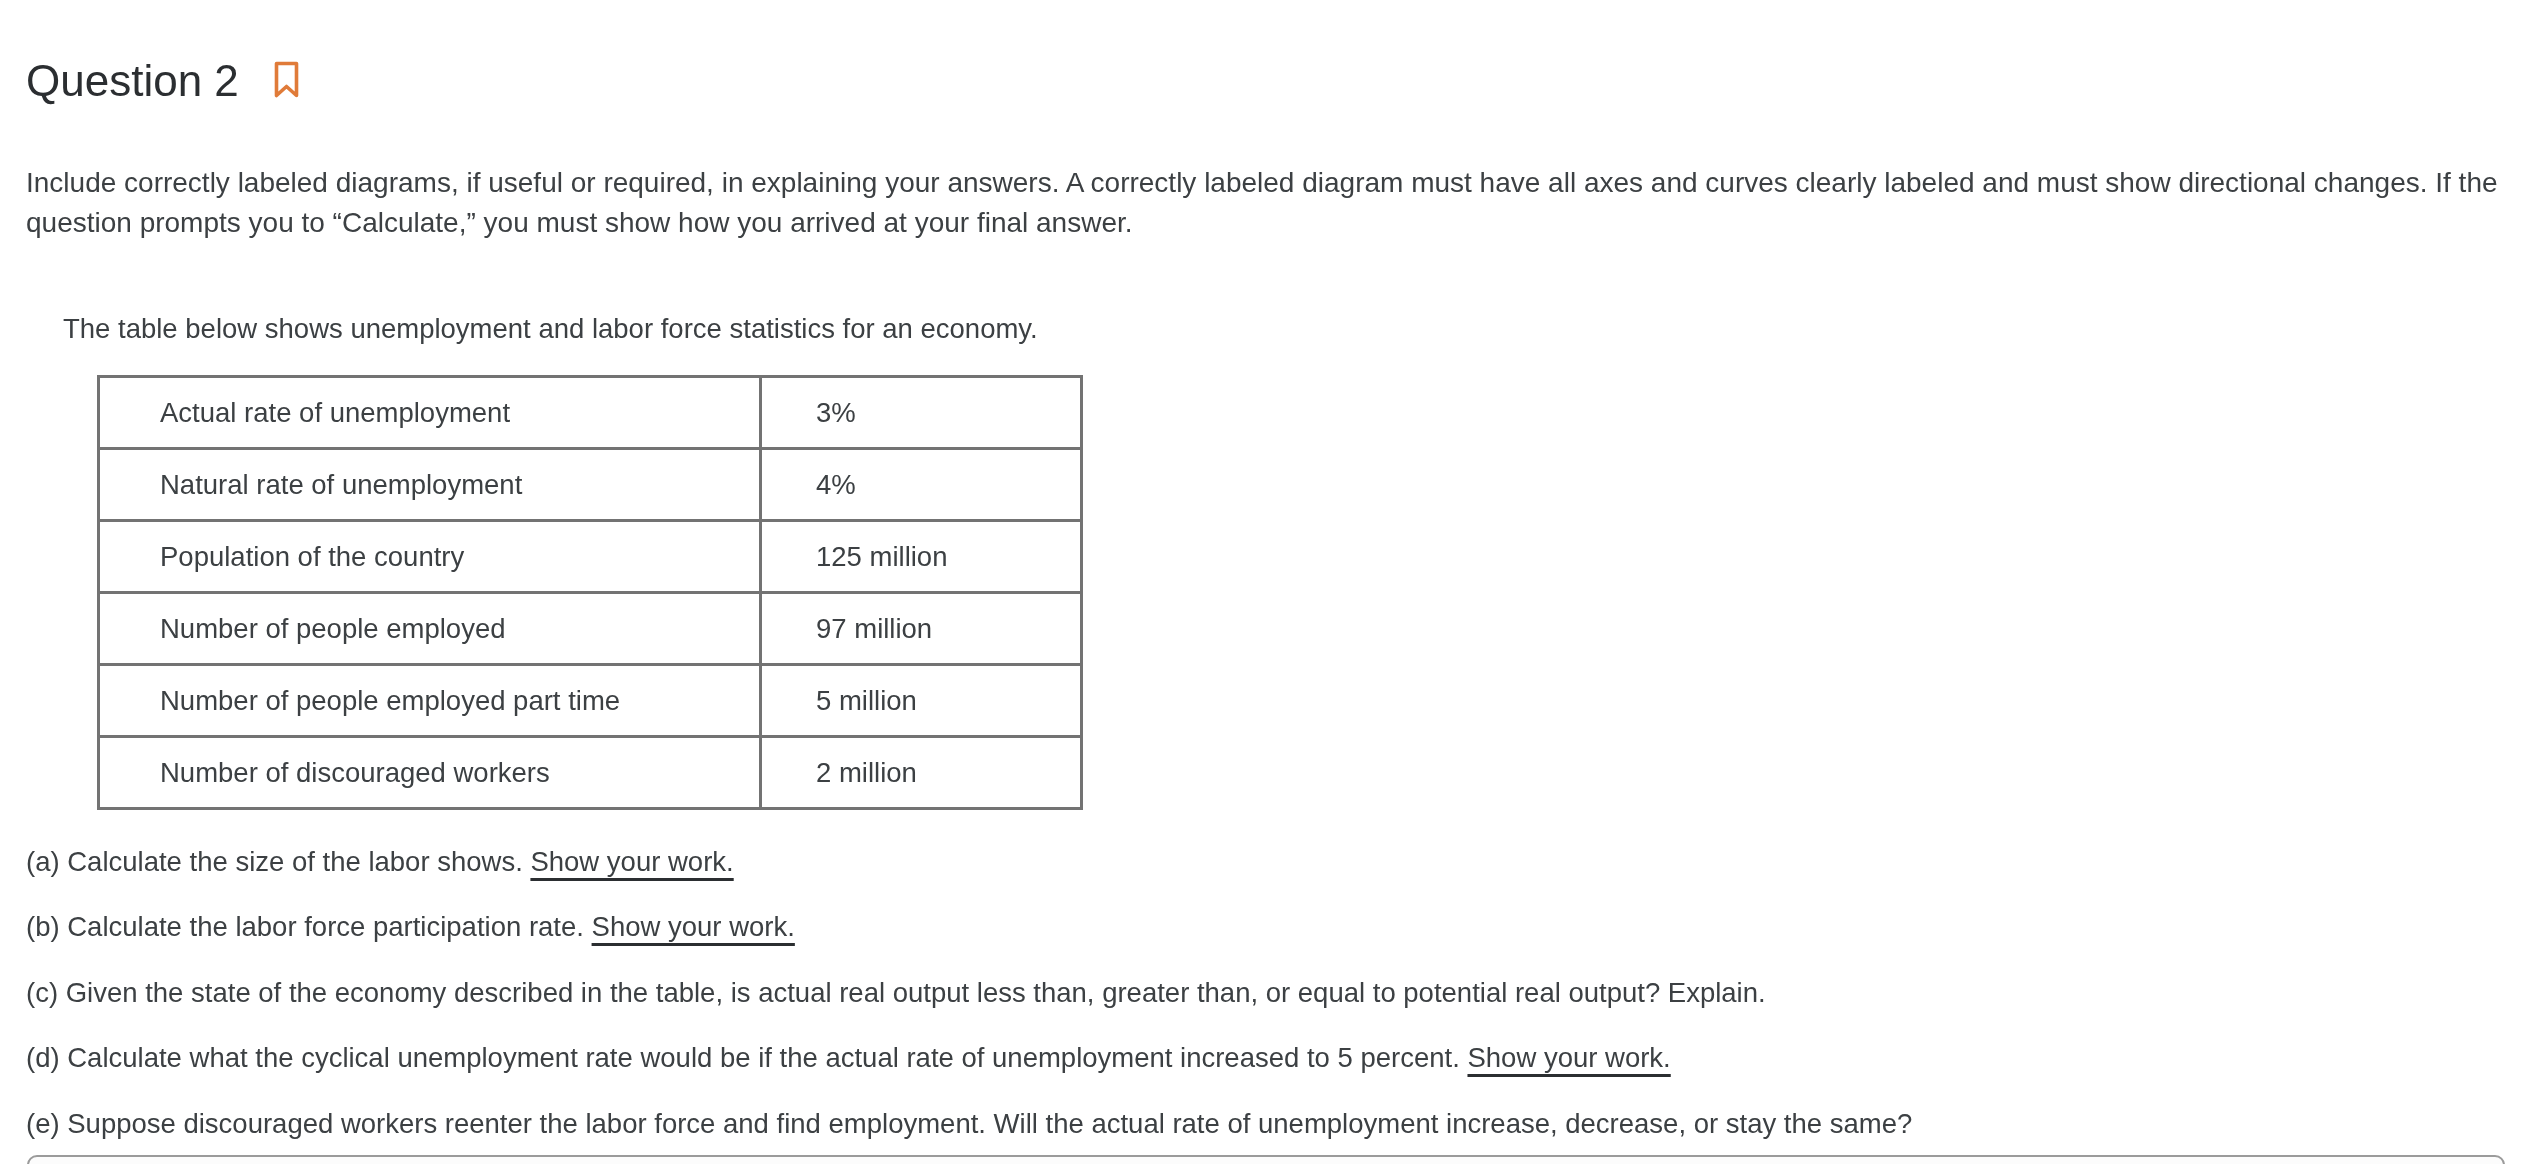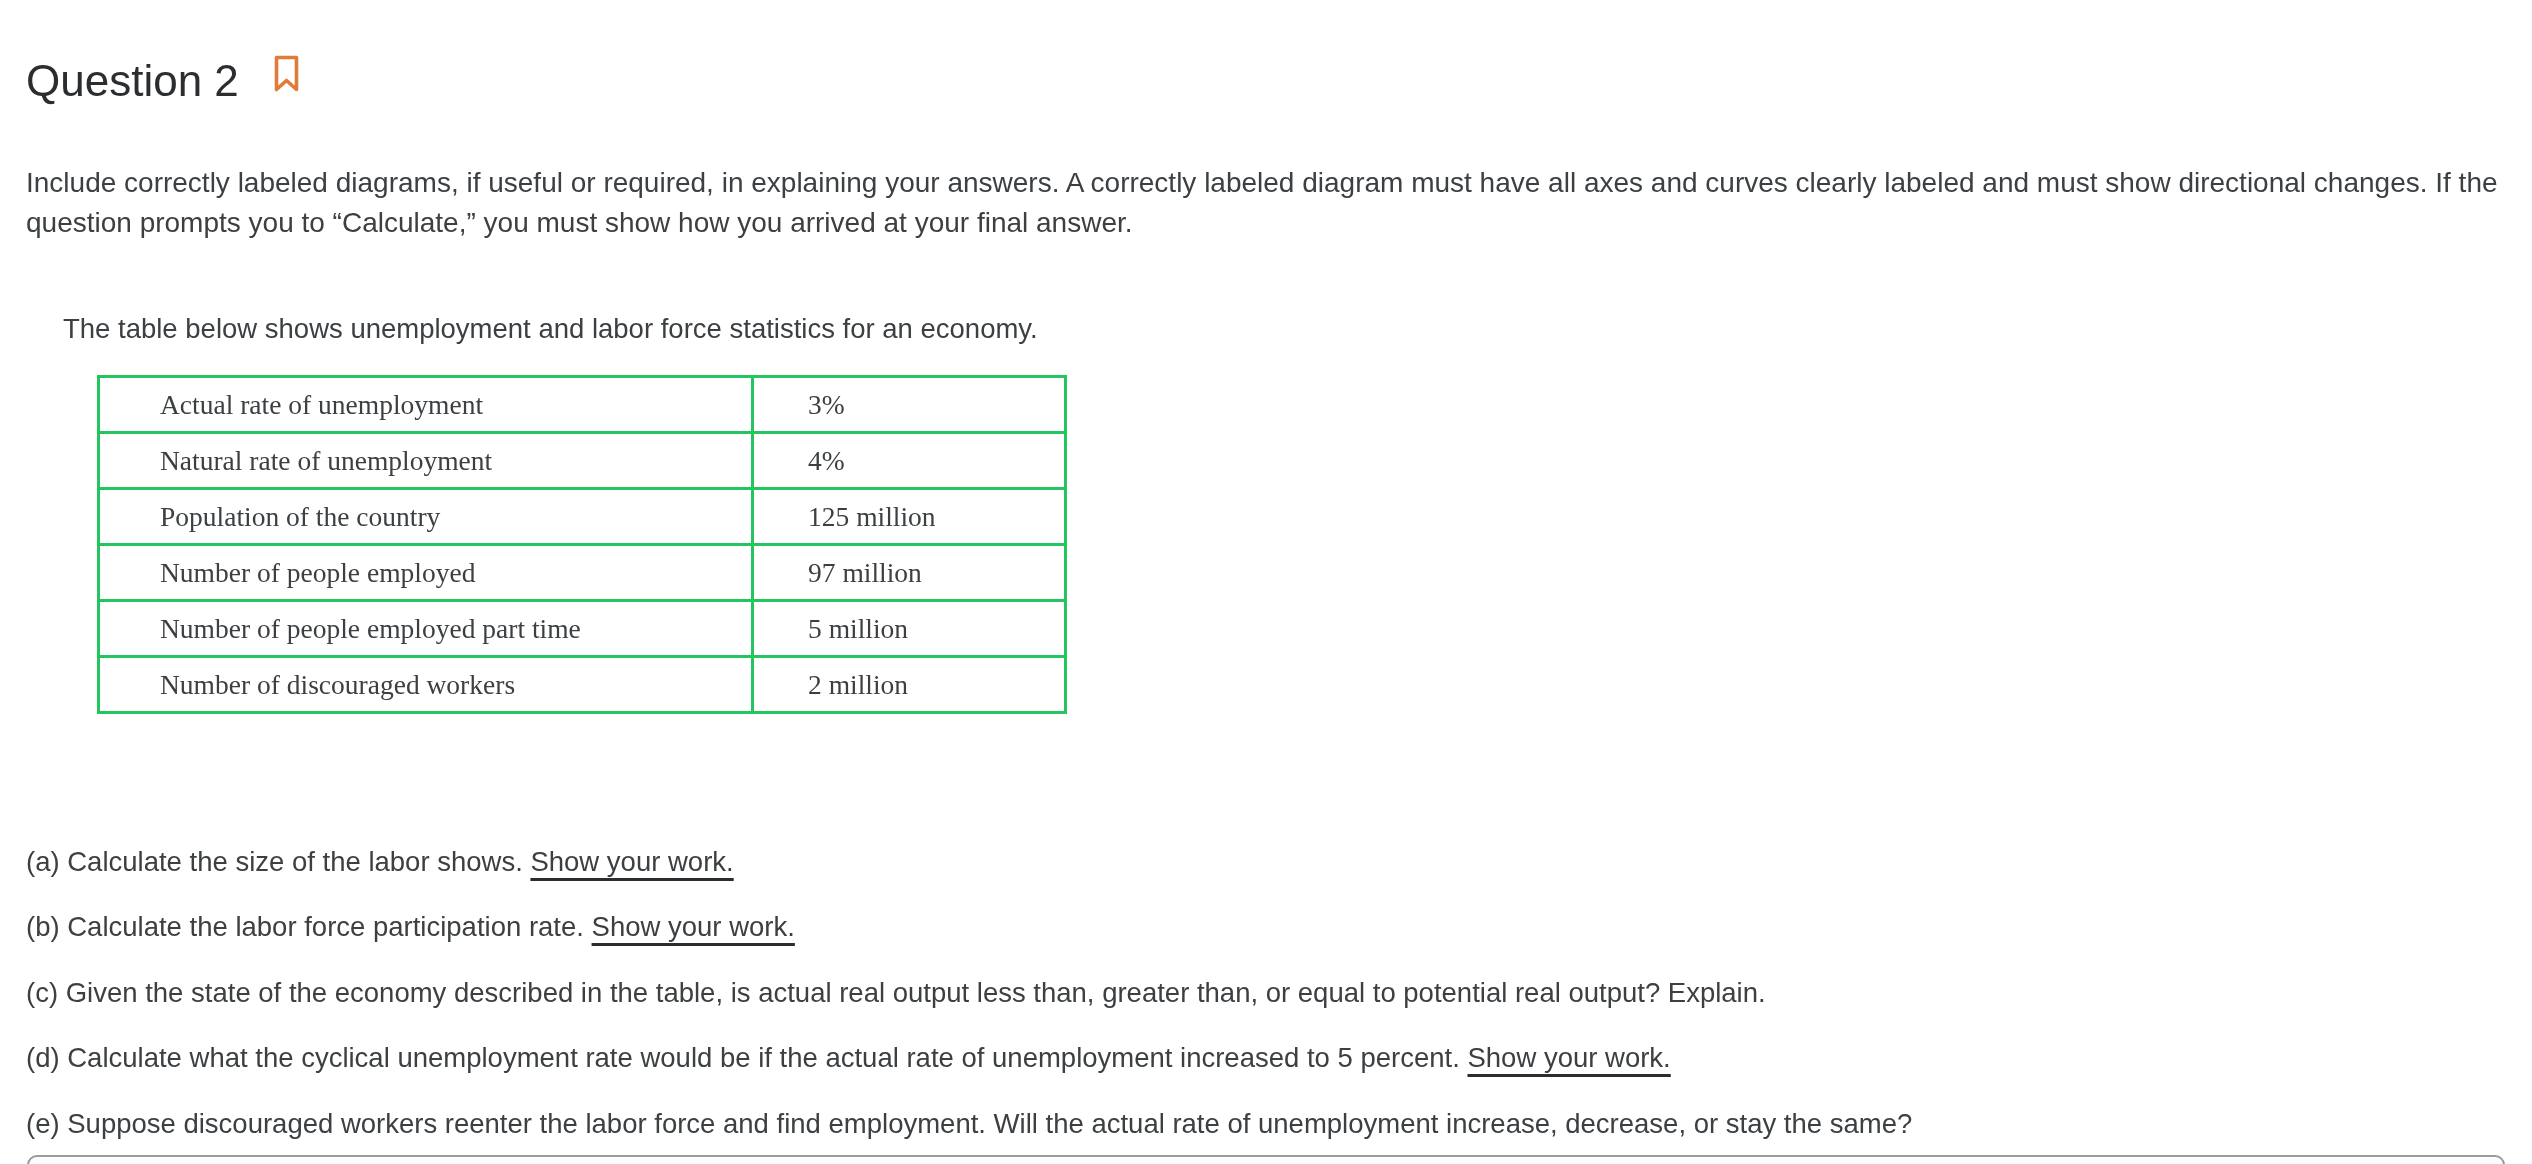--- a/index.html
+++ b/index.html
@@ -16,21 +16,21 @@
     font-family: "Liberation Sans", sans-serif;
     color: #3c4043;
   }
 
   
   .header {
     position: absolute;
     left: 26px;
     top: 58px;
     display: flex;
-    align-items: flex-start;
+    align-items: center;
     gap: 34px;
   }
   .question-title {
     font-size: 44px;
     line-height: 46px;
     font-weight: 400;
     color: #2b2e31;
     margin: 0;
   }
   .bookmark {
@@ -63,25 +63,24 @@
   
   .stats-table {
     position: absolute;
     left: 97px;
     top: 375px;
     border-collapse: collapse;
     font-size: 27.5px;
     color: #3c4043;
   }
   .stats-table td {
-    border: 3px solid #22c55e;
+    border: 3px solid #737373;
     height: 53px;
-    padding: 0;
+    padding: 8px;
     vertical-align: middle;
-    font-family: Liberation Serif, serif;
   }
   .stats-table td.cell-label {
     width: 591px;
     padding-left: 60px;
   }
   .stats-table td.cell-value {
     width: 256px;
     padding-left: 54px;
   }
 

